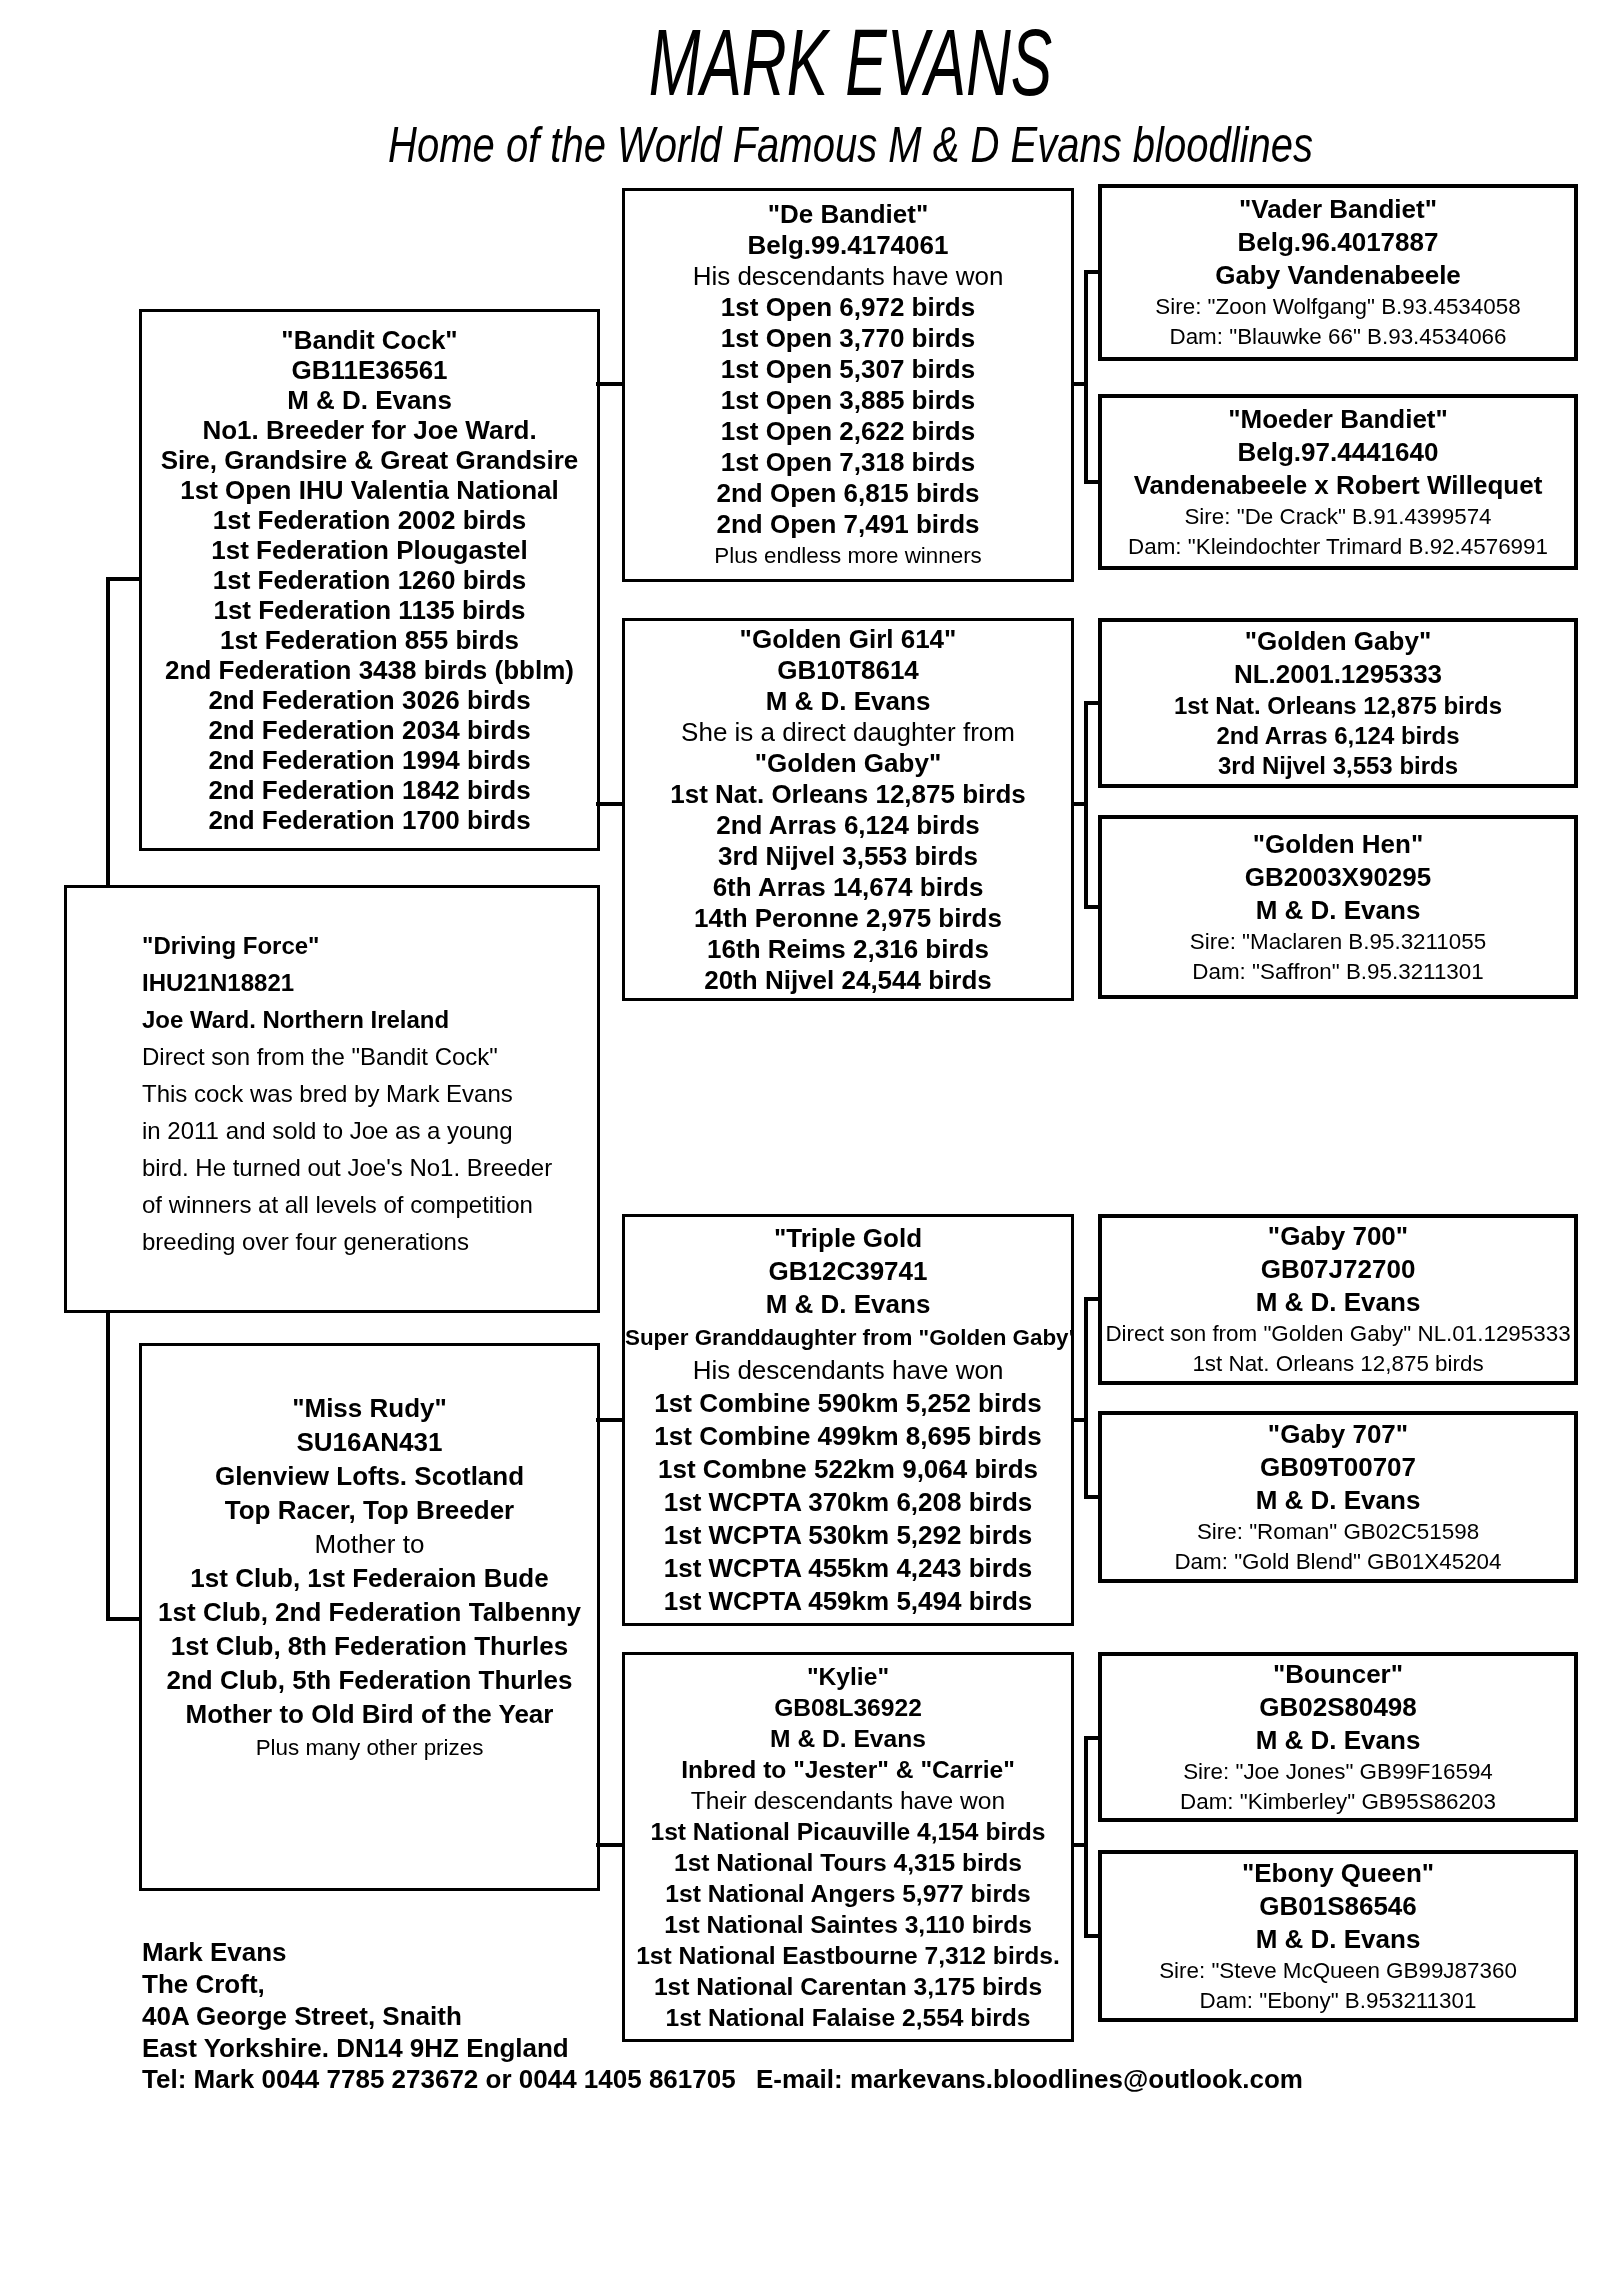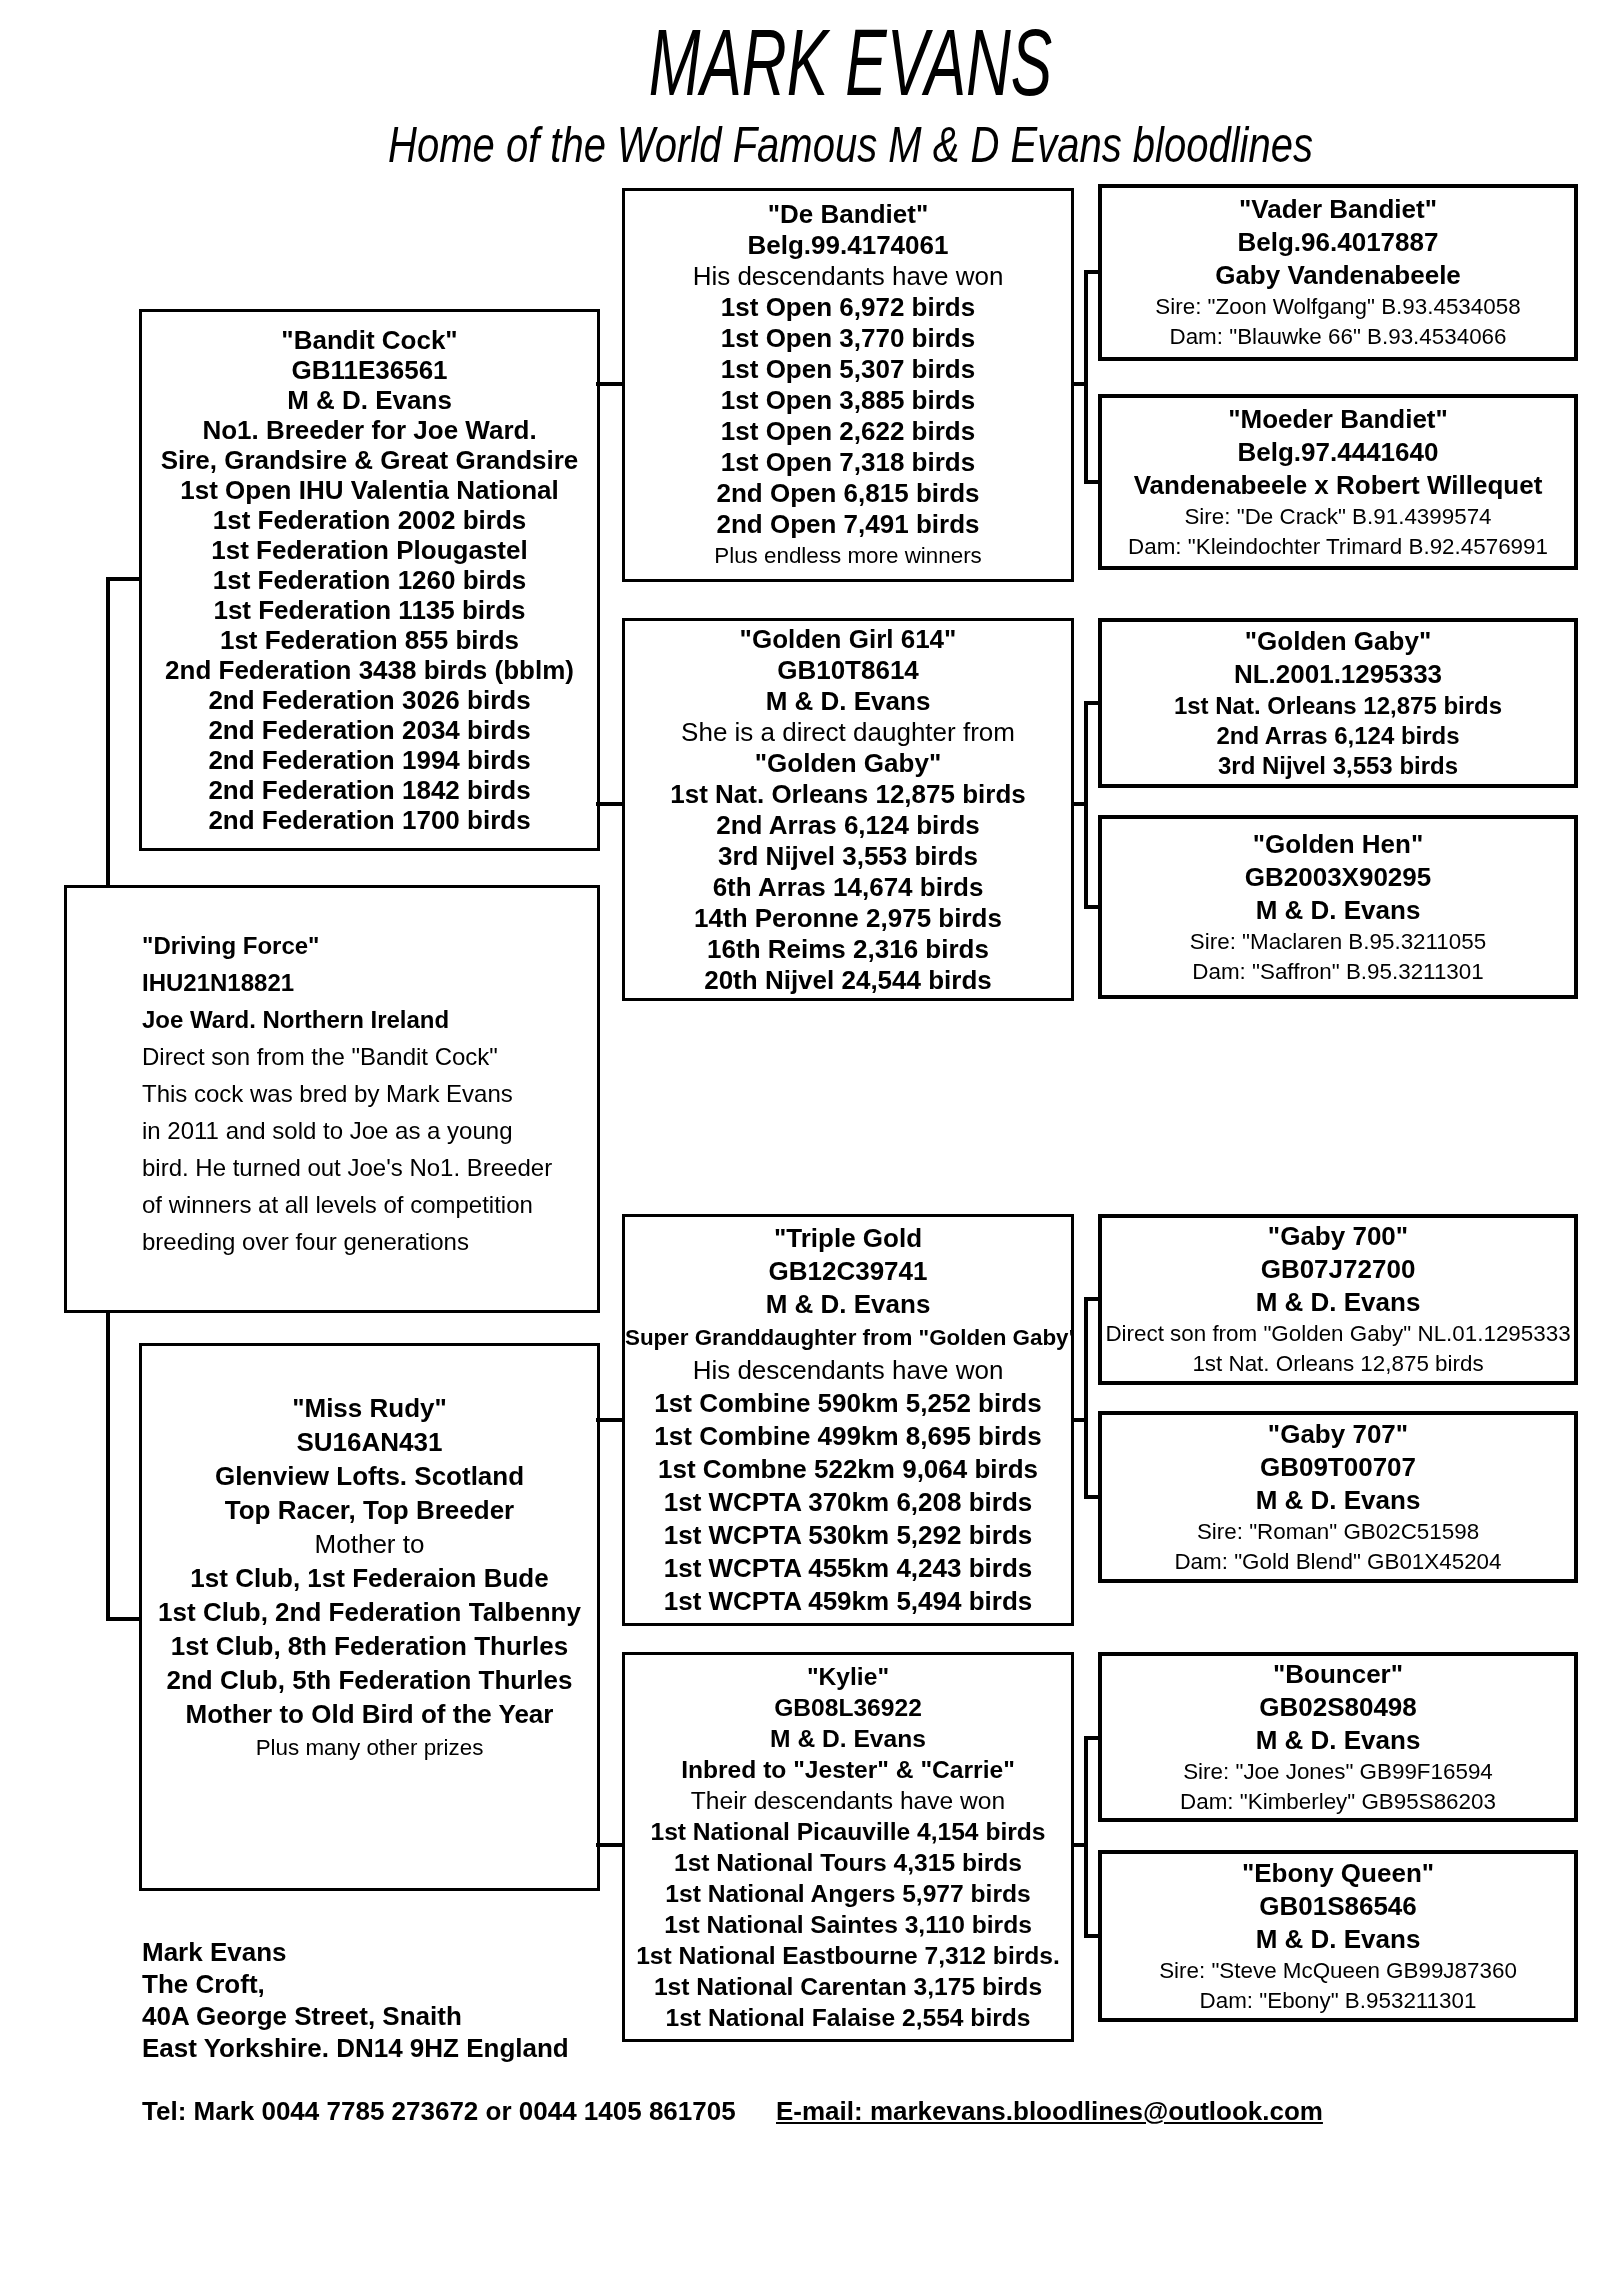--- a/index.html
+++ b/index.html
@@ -57,23 +57,23 @@
   .gaby-707     {left:1098px;top:1411px;width:480px;height:172px;}
   .bouncer      {left:1098px;top:1652px;width:480px;height:170px;}
   .ebony-queen  {left:1098px;top:1850px;width:480px;height:172px;}
   
   .hl,.vl{position:absolute;background:#000;}
   .hl{height:3.6px;}
   .vl{width:3.6px;}
   
   .contact{position:absolute;left:142px;top:1936px;font-weight:700;}
   .contact .ln{font-size:26px;line-height:32px;}
-  .telrow{position:absolute;top:2064px;font-weight:700;font-size:26px;white-space:nowrap;margin-top:32px;}
+  .telrow{position:absolute;top:2064px;font-weight:700;font-size:26px;white-space:nowrap;}
   .tel{left:142px;}
-  .email{left:776px;text-decoration:underline;}
+  .email{left:756px;}
 </style>
 </head>
 <body>
 
 <div class="header">
   <div class="title">MARK EVANS</div>
   <div class="subtitle">Home of the World Famous M &amp; D Evans bloodlines</div>
 </div>
 
 <div class="box driving-force">

